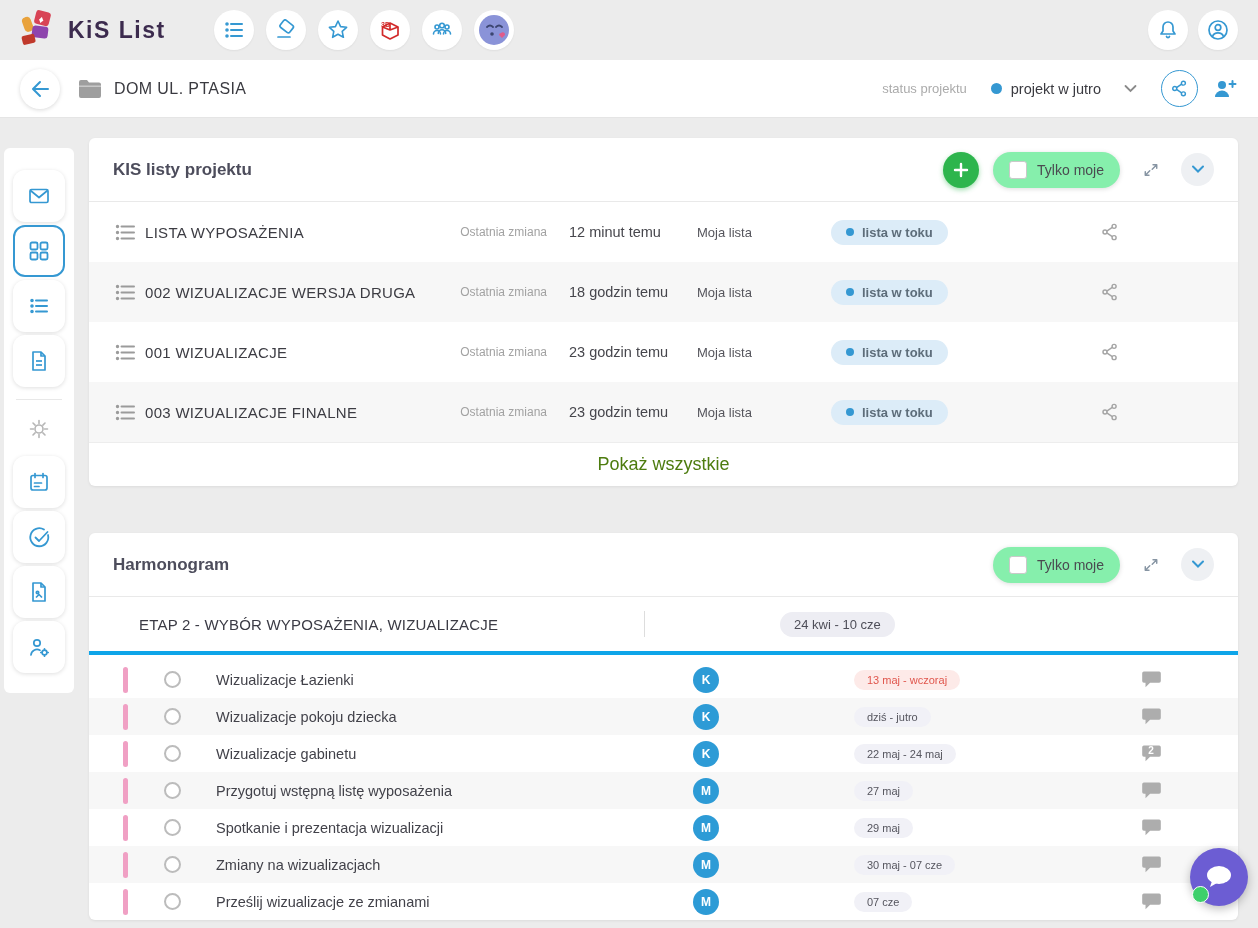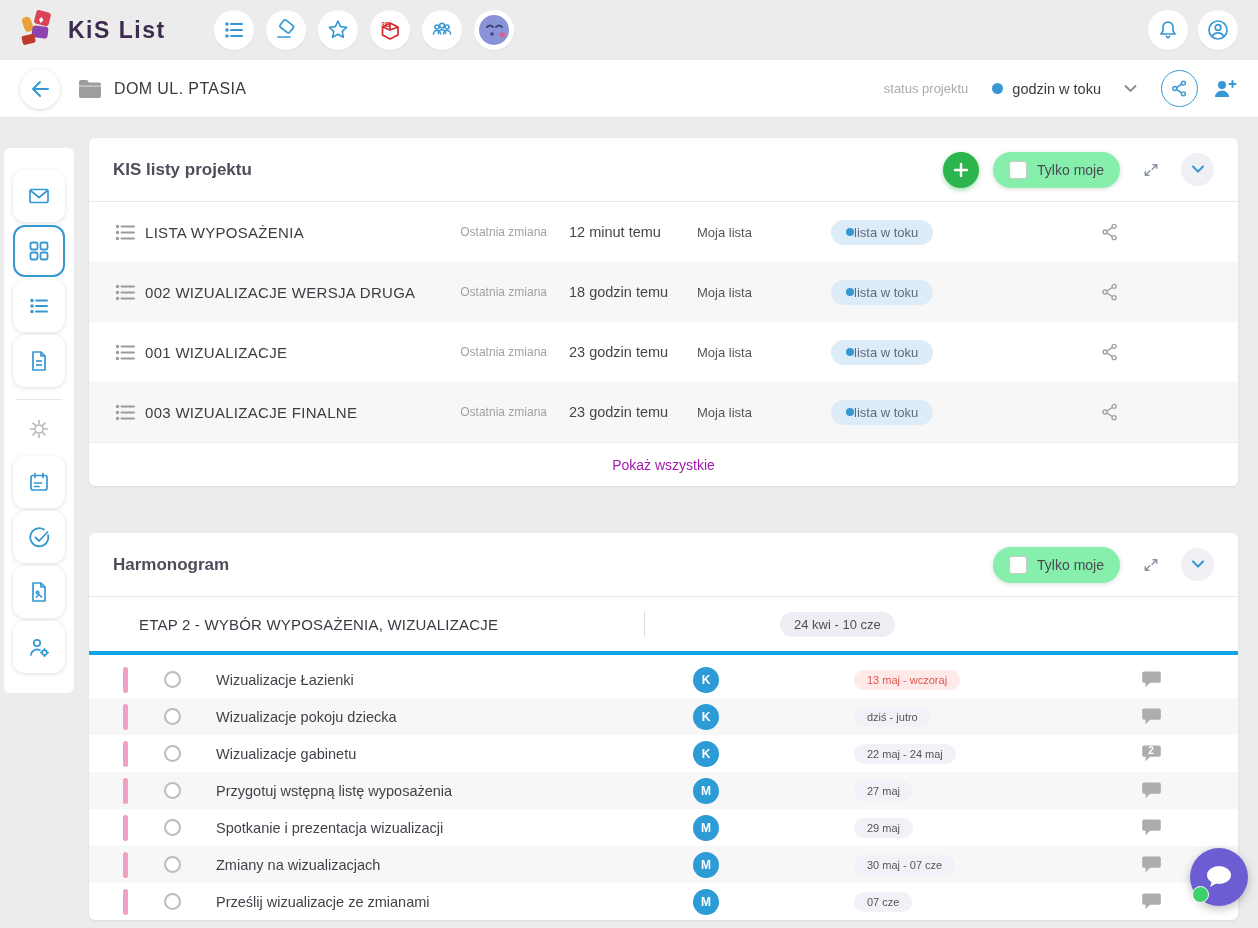--- a/index.html
+++ b/index.html
@@ -60,27 +60,27 @@
 
   
   .list-row { height:60px; display:flex; align-items:center; padding:0 26px; cursor:pointer; }
   .list-row.alt { background:#f7f7f7;justify-content:center; }
   .lr-icon { width:30px; flex:0 0 30px; }
   .lr-name { flex:0 0 312px; font-size:15px; color:#3c3c43; letter-spacing:.3px; }
   .lr-lastlbl { flex:0 0 90px; text-align:right; font-size:12px; color:#a2a2a2; }
   .lr-time { flex:0 0 150px; padding-left:22px; font-size:14.5px; color:#46464c; }
   .lr-owner { flex:0 0 120px; font-size:13px; color:#55555c; }
   .lr-badge-wrap { flex:1; display:flex; }
-  .status-pill { display:inline-flex; align-items:center; background:#dcecf8;
-    border-radius:13px; padding:5px 15px; margin-left:14px; }
+  .status-pill { display:inline-flex; align-items:center; gap:8px; background:#dcecf8;
+    border-radius:13px; padding:5px 15px; margin-left:14px;font-weight:bold; }
   .status-pill .dot { width:8px; height:8px; border-radius:50%; background:#3598d2; }
   .status-pill .txt { font-size:13px; color:#5d6d7a; }
   .lr-share { margin-right:92px; cursor:pointer; display:flex; }
   .panel-foot { height:44px; display:flex; align-items:center; justify-content:center; border-top:1px solid #ededed; }
-  .show-all { font-size:14px; color:#a21caf; cursor:pointer; }
+  .show-all { font-size:18px; color:#4d7c0f; cursor:pointer; }
 
   
   .stage-row { height:58px; display:flex; align-items:center; padding:0 50px; border-bottom:4px solid #0ea5e9; }
   .stage-title { flex:0 0 505px; font-size:15px; color:#3b3b45; letter-spacing:.2px; }
   .stage-sep { width:1px; height:26px; background:#ddd; }
   .stage-dates { margin-left:135px; background:#ededf3; border-radius:13px; padding:5px 14px;
     font-size:13px; color:#4e4e58; }
   .tasks { padding-top:6px; }
   .task-row { height:37px; display:flex; align-items:center; padding:0 34px; cursor:pointer;gap:22px; }
   .task-row.alt { background:#f7f7f7; }
@@ -222,21 +222,21 @@
       <path d="M1 3 a2 2 0 0 1 2 -2 h6 l2 2.5 h10 a2 2 0 0 1 2 2 V17 a2 2 0 0 1 -2 2 H3 a2 2 0 0 1 -2 -2 Z" fill="#9e9e9e"></path>
       <rect x="1" y="6.5" width="22" height="1.4" fill="#ececec" opacity="0.6"></rect>
     </svg>
   </span>
   <span class="crumb-title">DOM UL. PTASIA</span>
 
   <div class="sub-right">
     <span class="status-label">status projektu</span>
     <div class="status-select">
       <span class="status-dot"></span>
-      <span class="status-value">godzin w toku</span>
+      <span class="status-value">projekt w jutro</span>
       <span style="margin-left:14px">
         <svg width="13" height="9" viewBox="0 0 13 9" stroke="#8a8a8a" stroke-width="1.8" fill="none" stroke-linecap="round">
             <path d="M1.5 2 L6.5 7 L11.5 2"></path>
           </svg>
       </span>
     </div>
     <div class="share-circle">
       <span>
         <svg width="19" height="19" viewBox="0 0 22 22" stroke="#3598d2" stroke-width="1.7" fill="none">
           <circle cx="15.5" cy="4.8" r="2.3"></circle>

